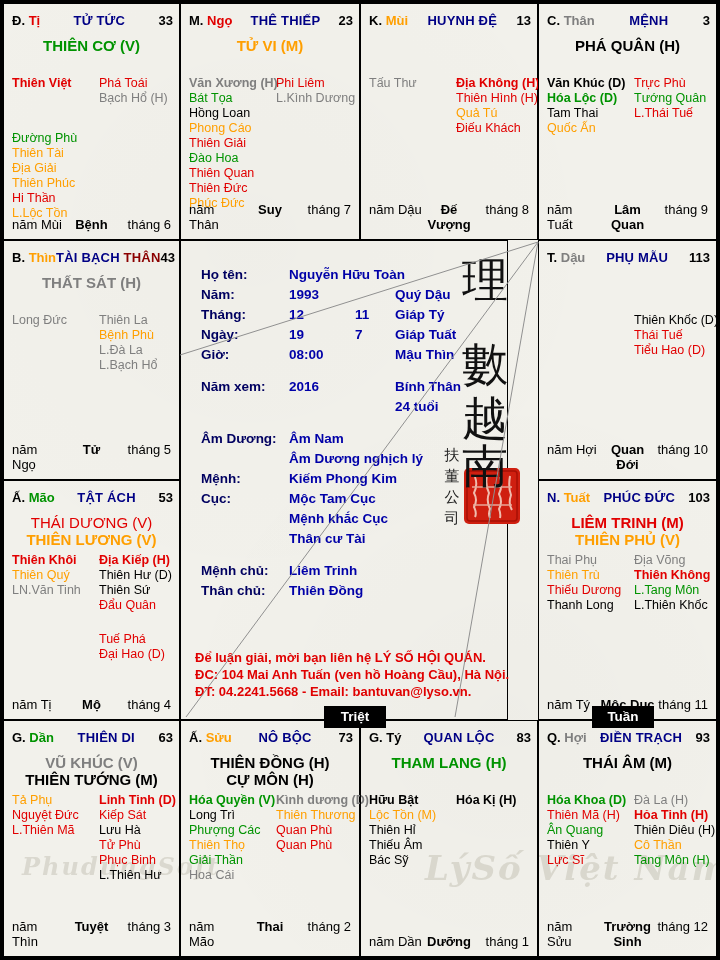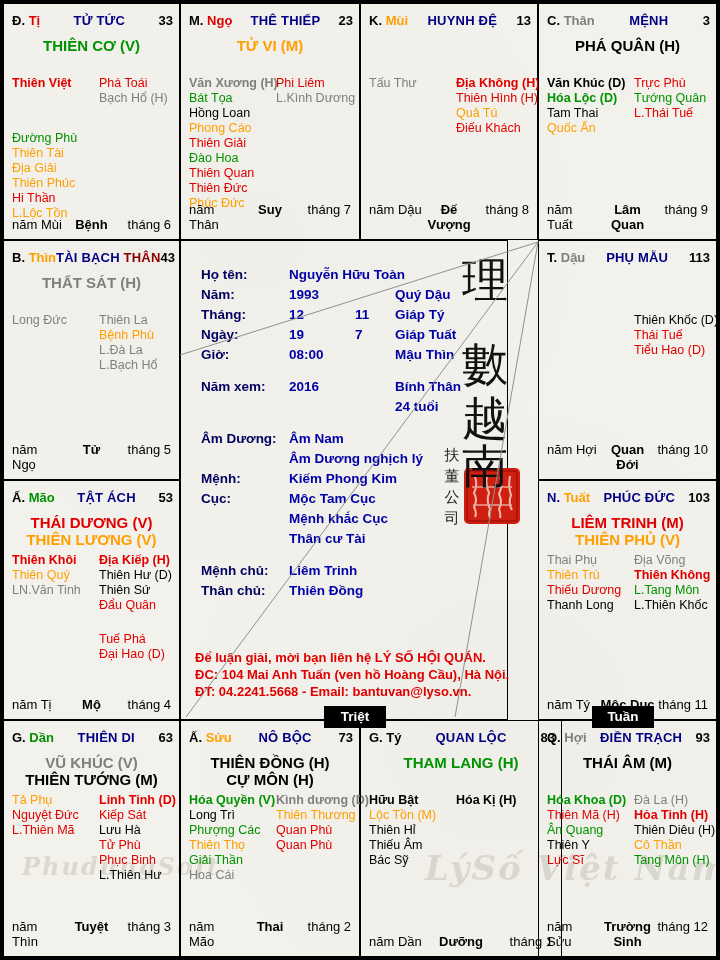--- a/index.html
+++ b/index.html
@@ -217,21 +217,21 @@
         <span class="pfm" style="color: rgb(0, 0, 0);">tháng 10</span>
       </div>
     </div>
   <div class="cell" style="left:3px;top:480px;width:177px;height:240px;">
       <div class="phead">
         <span class="pbranch"><span style="color: rgb(0, 0, 0); font-weight: 700;">Ấ.</span>&nbsp;<span style="color: rgb(0, 147, 0); font-weight: 700;">Mão</span></span>
         <span class="pname"><span style="color: rgb(0, 0, 133); font-weight: 700;">TẬT ÁCH</span></span>
         <span class="pnum" style="color: rgb(0, 0, 0); font-weight: 700;">53</span>
       </div>
       <div class="pmains">
-        <div class="pmain" style="color: rgb(225, 0, 0); font-weight: 700;">THÁI DƯƠNG (V)</div>
+        <div class="pmain" style="color: rgb(225, 0, 0); font-weight: 400;">THÁI DƯƠNG (V)</div>
         <div class="pmain" style="color: rgb(255, 159, 0); font-weight: 700;">THIÊN LƯƠNG (V)</div>
       </div>
       <div class="pcols">
         <div class="pcol pcol-left">
           <div class="pstar" style="color: rgb(225, 0, 0); font-weight: 700;">Thiên Khôi</div>
           <div class="pstar" style="color: rgb(255, 159, 0);">Thiên Quý</div>
           <div class="pstar" style="color: rgb(127, 127, 127);">LN.Văn Tinh</div>
         </div>
         <div class="pcol pcol-right">
           <div class="pstar" style="color: rgb(225, 0, 0); font-weight: 700;">Địa Kiếp (H)</div>
@@ -334,21 +334,21 @@
           <div class="pstar" style="color: rgb(225, 0, 0);">Quan Phù</div>
           <div class="pstar" style="color: rgb(225, 0, 0);">Quan Phù</div>
         </div>
       </div>
       <div class="pfoot">
         <span class="pfy" style="color: rgb(0, 0, 0);">năm Mão</span>
         <span class="pfs" style="color: rgb(0, 0, 0); font-weight: 700;">Thai</span>
         <span class="pfm" style="color: rgb(0, 0, 0);">tháng 2</span>
       </div>
     </div>
-  <div class="cell" style="left:360px;top:720px;width:202px;height:237px;padding-left:24px;">
+  <div class="cell" style="left:360px;top:720px;width:178px;height:237px;padding-left:24px;">
       <div class="phead">
         <span class="pbranch"><span style="color: rgb(0, 0, 0); font-weight: 700;">G.</span>&nbsp;<span style="color: rgb(0, 0, 0); font-weight: 700;">Tý</span></span>
         <span class="pname"><span style="color: rgb(0, 0, 133); font-weight: 700;">QUAN LỘC</span></span>
         <span class="pnum" style="color: rgb(0, 0, 0); font-weight: 700;">83</span>
       </div>
       <div class="pmains">
         <div class="pmain" style="color: rgb(0, 147, 0); font-weight: 700;">THAM LANG (H)</div>
       </div>
       <div class="pcols">
         <div class="pcol pcol-left">

